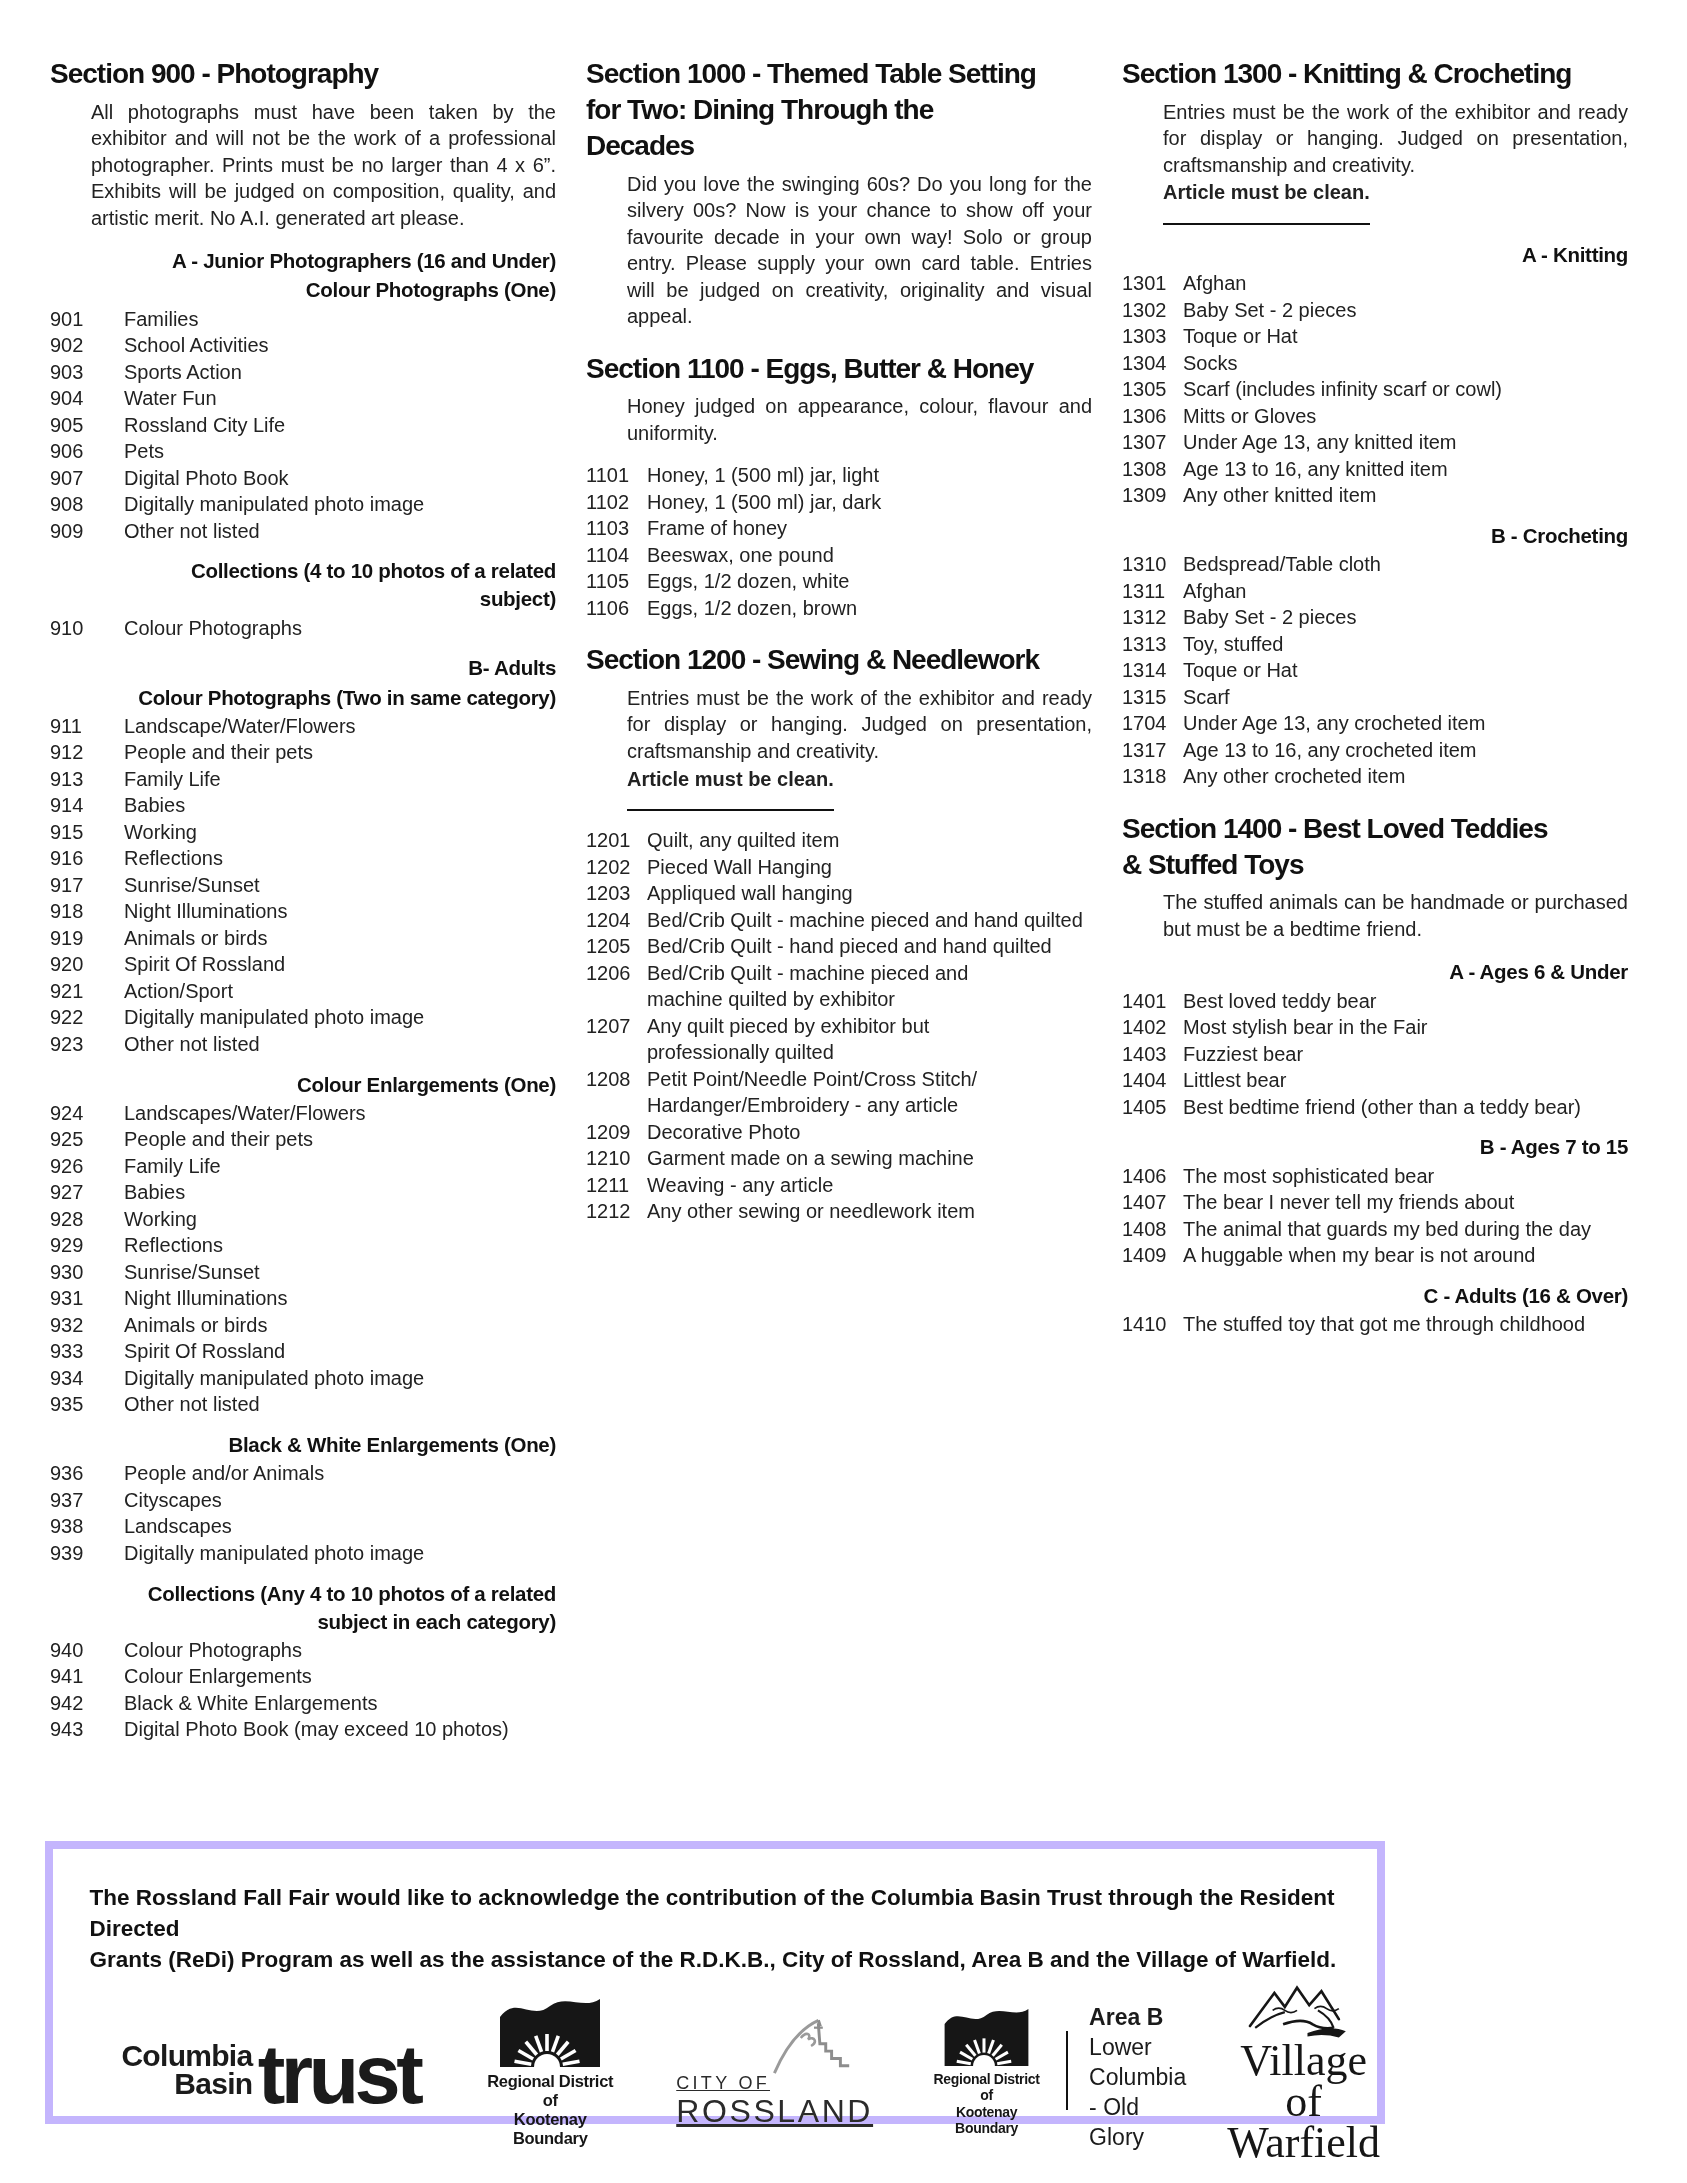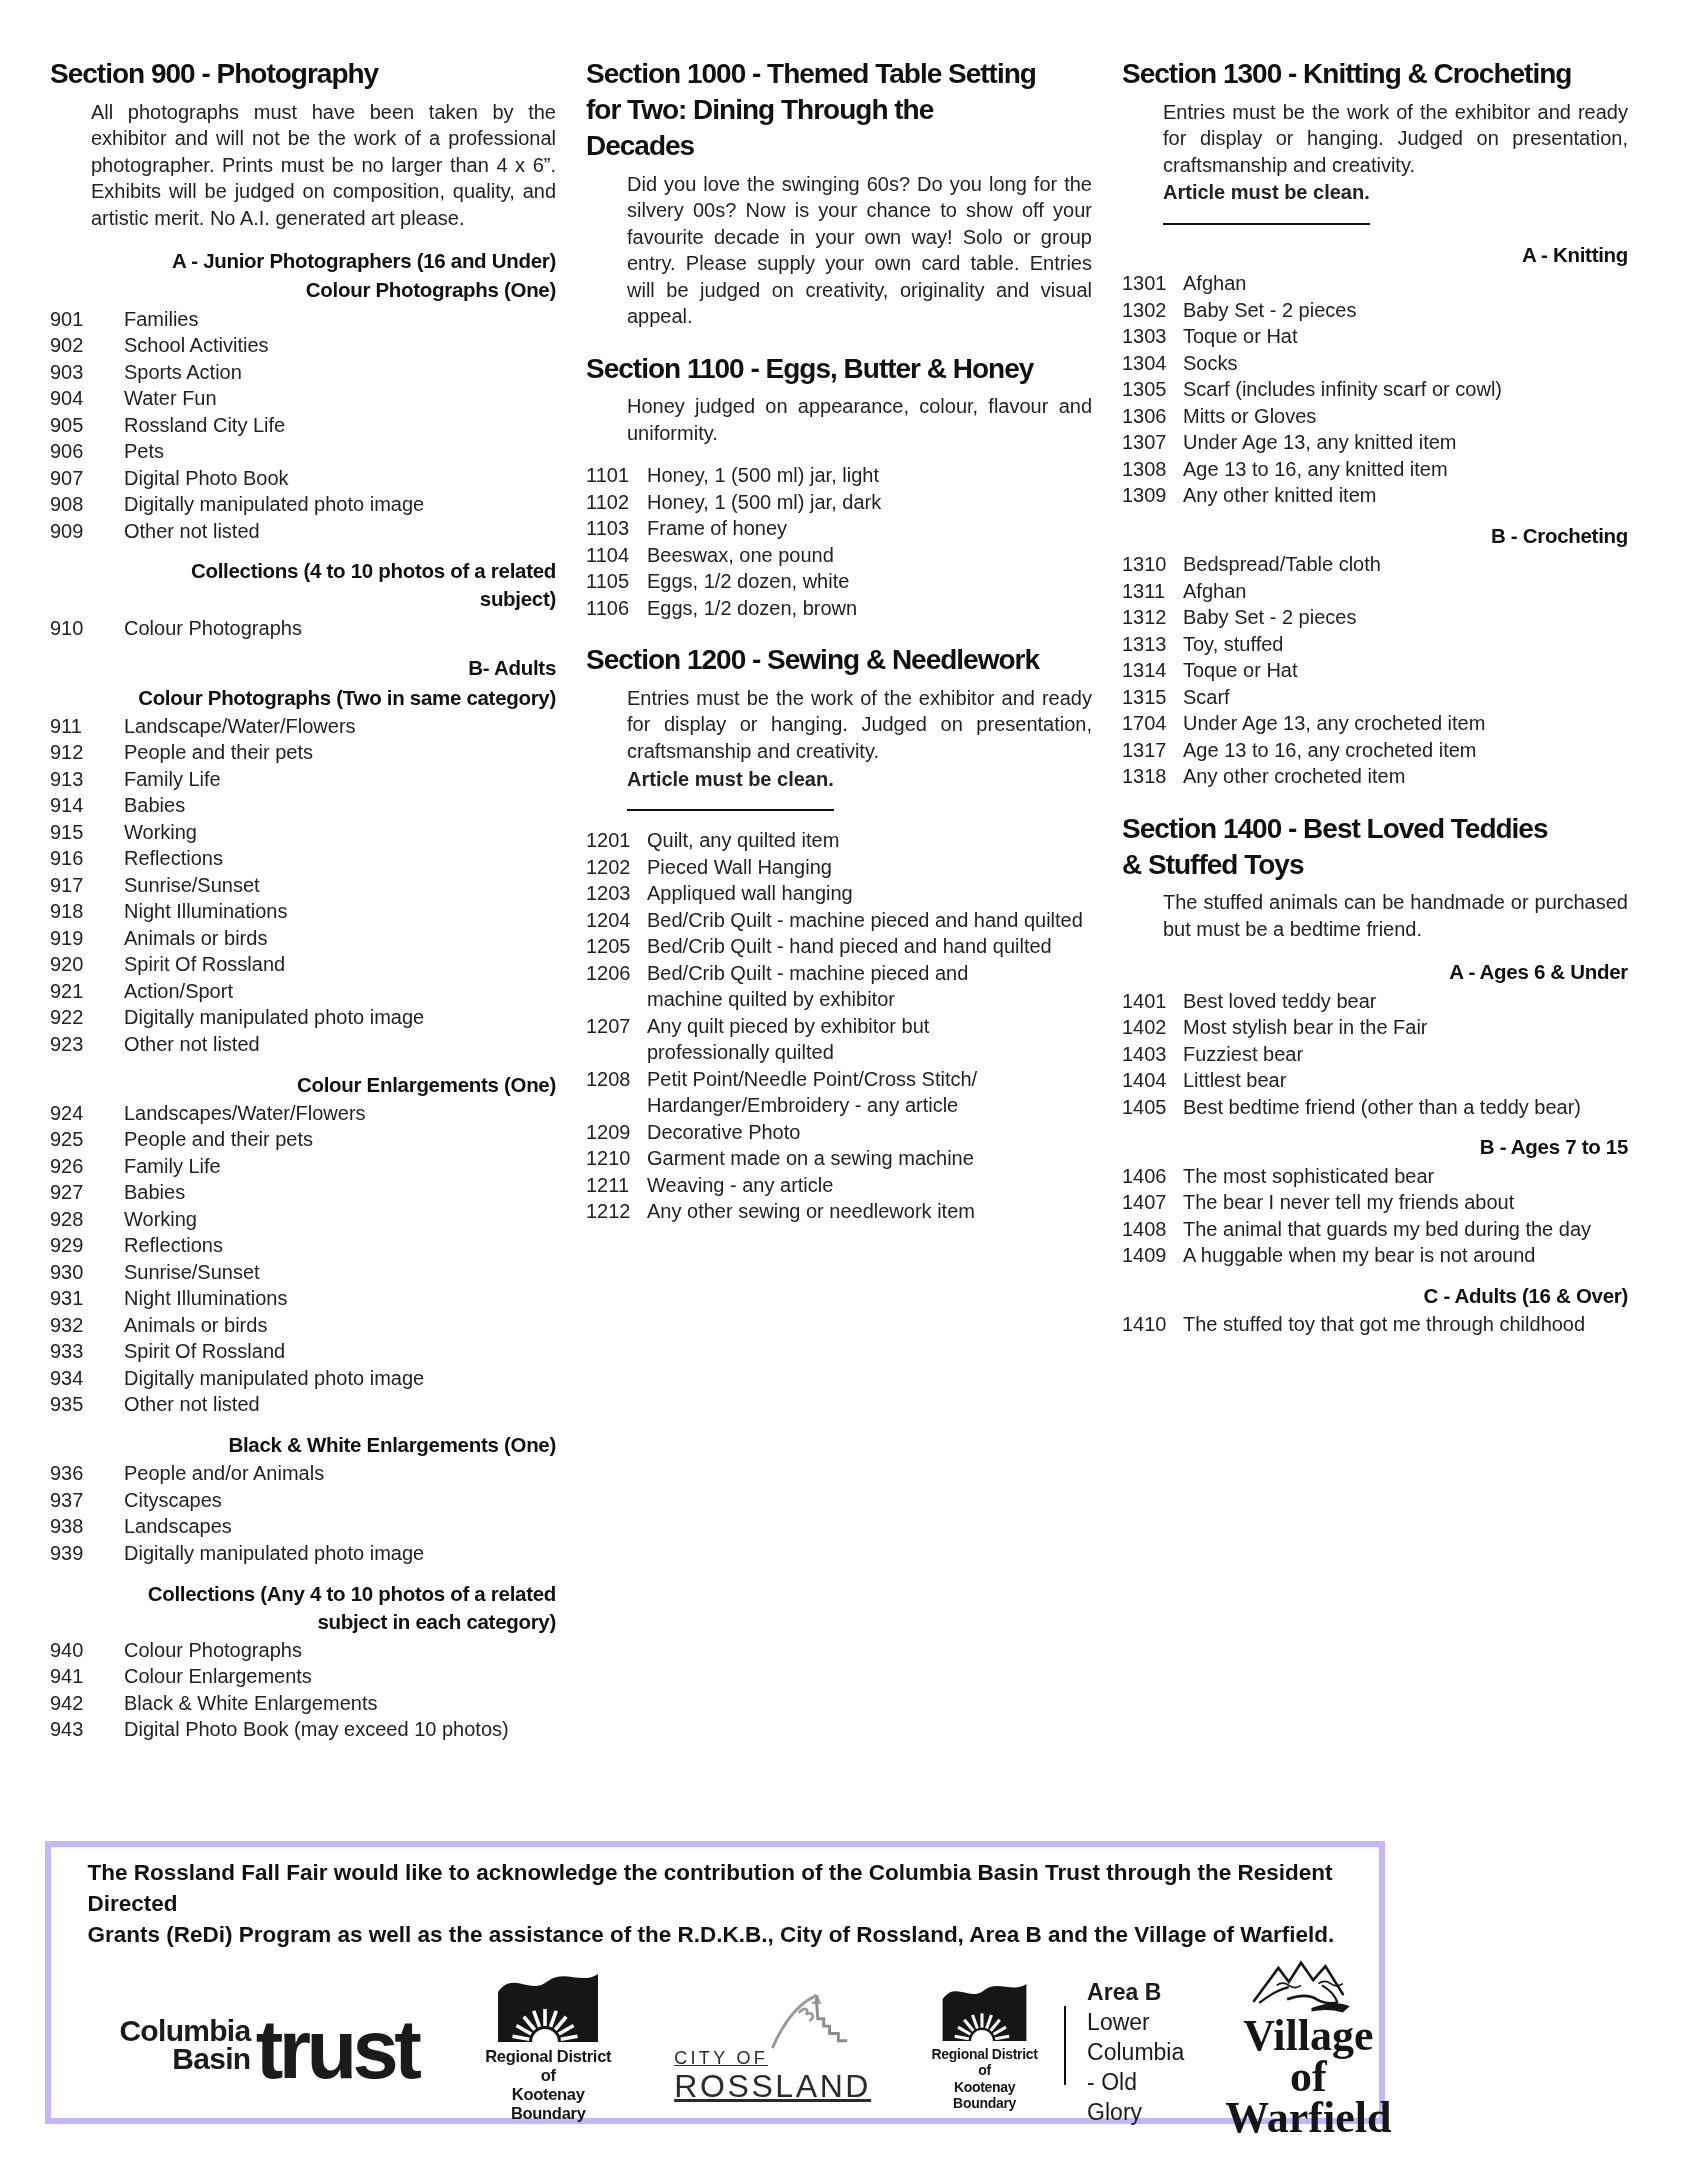--- a/index.html
+++ b/index.html
@@ -18,21 +18,21 @@
   .b-sub{font-weight:bold;font-size:20.5px;line-height:28px;letter-spacing:-0.3px;color:#111;
          white-space:pre-line;margin:13.2px 0 1.3px 0;text-align:right;}
   .b-sub.tight{margin-top:0;}
   .row{display:flex;font-size:20px;line-height:26.5px;color:#222;}
   .row .num{flex:0 0 74px;}
   .col2 .row .num,.col3 .row .num{flex:0 0 61px;}
   .row .txt{flex:1;white-space:pre-line;}
 
   
   .ack-box{box-sizing:border-box;margin-left:-4.6px;margin-top:32px;width:1340px;height:283px;
-           border:6px solid #c4b5fd;padding:10px 36px 0 36px;}
+           border:8px solid #c4b5fd;padding:33px 36px 0 36px;}
   .ack{font-weight:bold;font-size:22.5px;line-height:31px;margin:0;color:#111;white-space:pre-line;}
   .logos{display:flex;align-items:center;margin-top:22.5px;height:146px;}
 
   .logo-cbt{display:flex;align-items:center;margin-left:32px;color:#1b1b1b;}
   .cbt-stack{text-align:right;font-weight:bold;font-size:30px;line-height:28px;letter-spacing:-0.7px;}
   .cbt-trust{font-weight:bold;font-size:83px;line-height:66px;letter-spacing:-4.6px;margin-left:5.3px;padding-top:9.3px;}
 
   .logo-rdkb{width:136px;margin-left:63px;text-align:center;color:#161616;}
   .rdkb-svg{width:136px;height:74px;display:block;}
   .rdkb-l1{font-weight:bold;font-size:16.5px;line-height:19px;margin-top:4.6px;letter-spacing:-0.3px;}
@@ -44,21 +44,21 @@
   .logo-ross{margin-left:58px;width:210px;color:#2b2b2b;text-decoration:underline;}
   .ross-svg{width:106px;height:66px;display:block;margin-left:85px;}
   .ross-cityof{font-size:18px;letter-spacing:3.3px;line-height:21px;margin-top:-5.3px;}
   .ross-name{font-size:32px;letter-spacing:2.6px;line-height:34px;}
 
   .logo-areab{margin-left:24px;border-left:2.6px solid #111;padding-left:21px;height:79px;
               display:flex;flex-direction:column;justify-content:center;color:#1b1b1b;}
   .areab-title{font-weight:bold;font-size:23px;line-height:30px;margin-top:13px;}
   .areab-sub{font-size:23px;line-height:30px;}
 
-  .logo-warf{margin-left:41px;width:251px;text-align:center;font-family:"Liberation Serif",serif;color:#161616;font-weight:bold;}
+  .logo-warf{margin-left:41px;width:251px;text-align:center;font-family:"Liberation Serif",serif;color:#161616;}
   .warf-svg{width:152px;height:61px;display:block;margin:0 auto;}
   .warf-name{font-size:44px;line-height:41px;}
 </style>
 </head>
 <body>
 
 <div class="page">
 
   <div class="columns">
     <div class="col col1">

